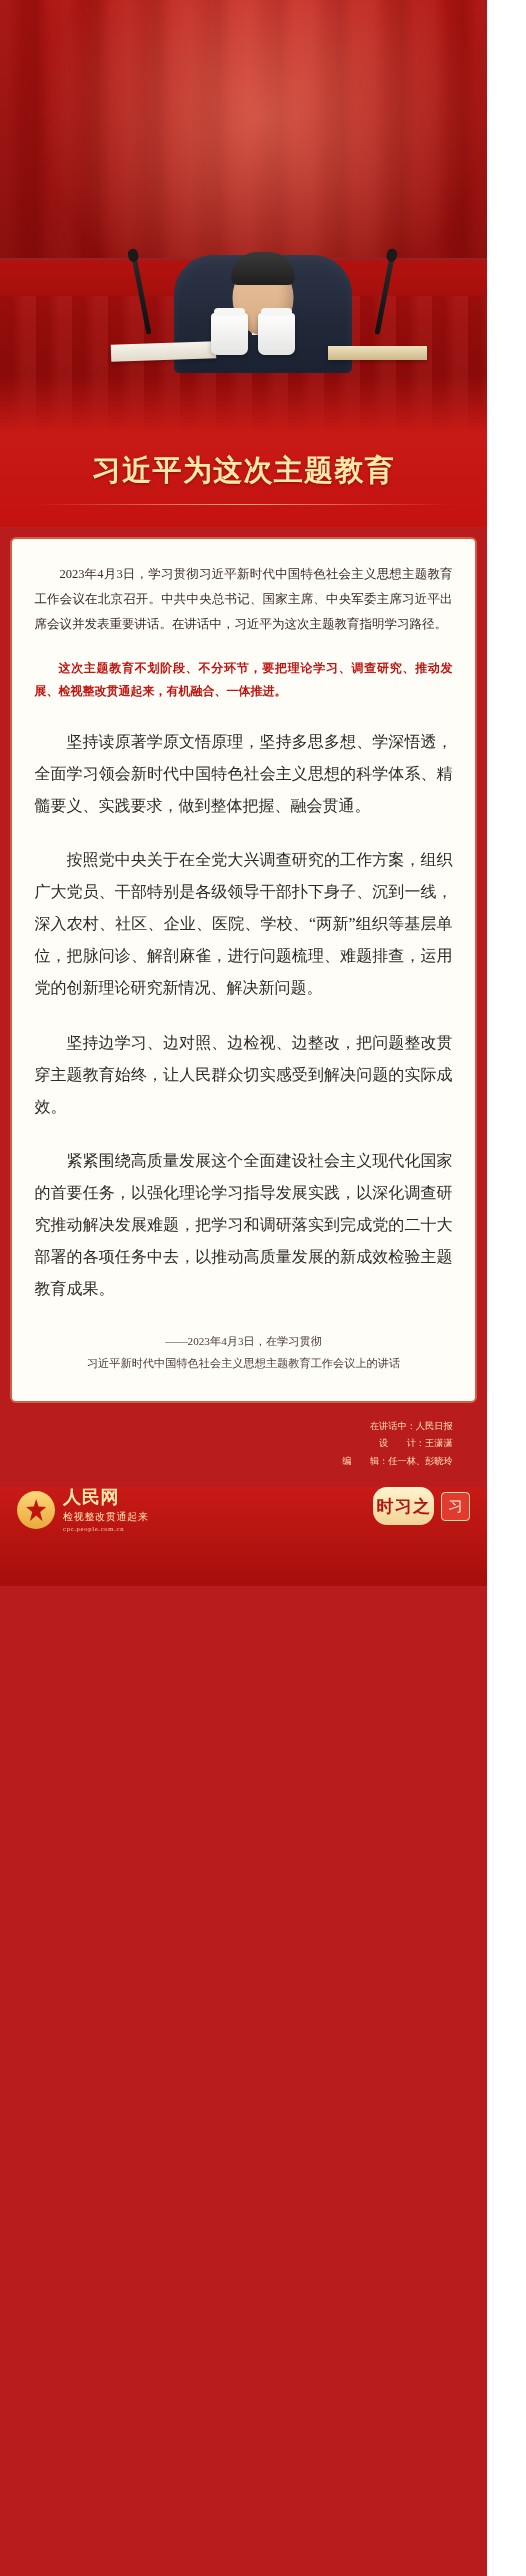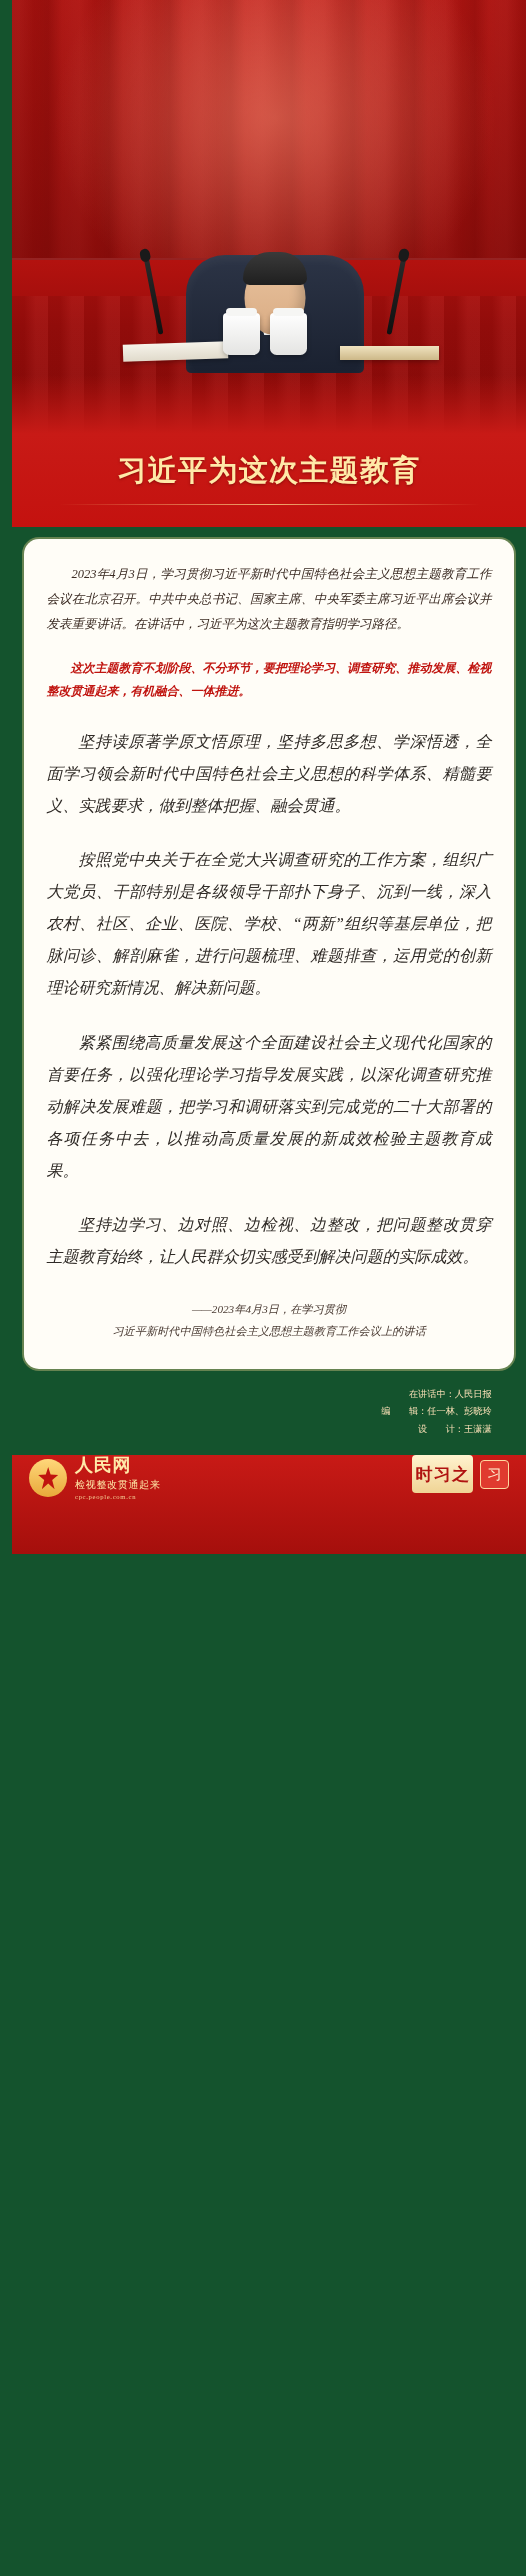--- a/index.html
+++ b/index.html
@@ -3,25 +3,24 @@
 <meta charset="utf-8">
 <style>
   * { box-sizing: border-box; margin: 0; padding: 0; }
   html, body {
     width: 526px;
     background: #ffffff;
     font-family: "Liberation Sans", sans-serif;
   }
   .page {
     position: relative;
-    width: 526px;
+    width: 487px;
     height: 2576px;
     overflow: hidden;
-    background: #14532d;
-    padding-left: 12px;
+    background: #b91c1c;
   }
 
   
   .hero {
     position: relative;
     width: 526px;
     height: 434px;
     background:
       radial-gradient(ellipse at 50% 18%, #d6312b 0%, #b81612 55%, #8f0b09 100%);
     overflow: hidden;
@@ -156,24 +155,23 @@
   .title-rule {
     width: 421px; height: 1.3px; margin: 14.5px auto 0;
     background: linear-gradient(90deg, rgba(255,220,140,0) 0%, rgba(255,220,140,.75) 50%, rgba(255,220,140,0) 100%);
   }
 
   
   .card {
     position: relative;
     margin: 12px 12px 16px;
     background: #fffdf7;
-    border-radius: 15px;
+    border-radius: 4px;
     padding: 22.4px 22.4px 26px;
     box-shadow: 0 0 0 2px rgba(255,220,150,.35);
-    font-style: italic;
   }
   .lede {
     font-family: "Liberation Serif", serif;
     font-size: 12.5px;
     line-height: 2.0;
     color: #3a2a22;
     text-align: justify;
     text-indent: 2em;
   }
   .quote {
@@ -245,21 +243,21 @@
   .logo-text .cn { font-size: 18px; font-weight: bold; letter-spacing: 0.7px; line-height: 1.15; }
   .logo-text .cn2 { font-size: 10px; letter-spacing: 0.7px; margin-top: 2px; }
   .logo-text .en { font-size: 6.6px; letter-spacing: 0.7px; opacity: .85; margin-top: 1.3px; }
   .seal {
     margin-left: auto;
     display: flex; align-items: center; gap: 6.6px;
   }
   .seal-badge {
     width: 61px; height: 38px;
     background: linear-gradient(180deg,#fff3cf 0%, #f0d495 100%);
-    border-radius: 4px;
+    border-radius: 14px;
     color: #b01310;
     font-family: "Liberation Serif", serif;
     font-size: 17px; font-weight: bold;
     display: flex; align-items: center; justify-content: center;
     letter-spacing: 1.3px;
   }
   .seal-stamp {
     width: 29px; height: 29px; border-radius: 4px;
     background: #e03b2f; border: 1.3px solid #ffd9a0;
     color: #fff2d2; font-family: "Liberation Serif", serif;
@@ -302,37 +300,37 @@
       <span>习近平为这次主题教育</span><br>
     </h1>
     <div class="title-rule"></div>
   </div>
 
   <div class="card">
     <p class="lede">2023年4月3日，学习贯彻习近平新时代中国特色社会主义思想主题教育工作会议在北京召开。中共中央总书记、国家主席、中央军委主席习近平出席会议并发表重要讲话。在讲话中，习近平为这次主题教育指明学习路径。</p>
     <p class="quote">这次主题教育不划阶段、不分环节，要把理论学习、调查研究、推动发展、检视整改贯通起来，有机融合、一体推进。</p>
     <p class="para">坚持读原著学原文悟原理，坚持多思多想、学深悟透，全面学习领会新时代中国特色社会主义思想的科学体系、精髓要义、实践要求，做到整体把握、融会贯通。</p>
     <p class="para">按照党中央关于在全党大兴调查研究的工作方案，组织广大党员、干部特别是各级领导干部扑下身子、沉到一线，深入农村、社区、企业、医院、学校、“两新”组织等基层单位，把脉问诊、解剖麻雀，进行问题梳理、难题排查，运用党的创新理论研究新情况、解决新问题。</p>
+    <p class="para">坚持边学习、边对照、边检视、边整改，把问题整改贯穿主题教育始终，让人民群众切实感受到解决问题的实际成效。</p>
     <p class="para">紧紧围绕高质量发展这个全面建设社会主义现代化国家的首要任务，以强化理论学习指导发展实践，以深化调查研究推动解决发展难题，把学习和调研落实到完成党的二十大部署的各项任务中去，以推动高质量发展的新成效检验主题教育成果。</p>
-    <p class="para">坚持边学习、边对照、边检视、边整改，把问题整改贯穿主题教育始终，让人民群众切实感受到解决问题的实际成效。</p>
     <div class="attribution">
       <span>——2023年4月3日，在学习贯彻</span>
       <span class="line2">习近平新时代中国特色社会主义思想主题教育工作会议上的讲话</span>
     </div>
   </div>
 
   <div class="credits">
     <span class="credit-row">
       <span class="k">在讲话中：</span><span class="v">人民日报</span>
     </span>
     <span class="credit-row">
-      <span class="k">编　　辑：</span><span class="v">任一林、彭晓玲</span>
+      <span class="k">设　　计：</span><span class="v">王潇潇</span>
     </span>
     <span class="credit-row">
-      <span class="k">设　　计：</span><span class="v">王潇潇</span>
+      <span class="k">编　　辑：</span><span class="v">任一林、彭晓玲</span>
     </span>
   </div>
 
   <div class="footer">
     <div class="logo-block">
       <div class="logo-mark"></div>
       <div class="logo-text">
         <div class="cn">人民网</div>
         <div class="cn2">检视整改贯通起来</div>
         <div class="en">cpc.people.com.cn</div>

